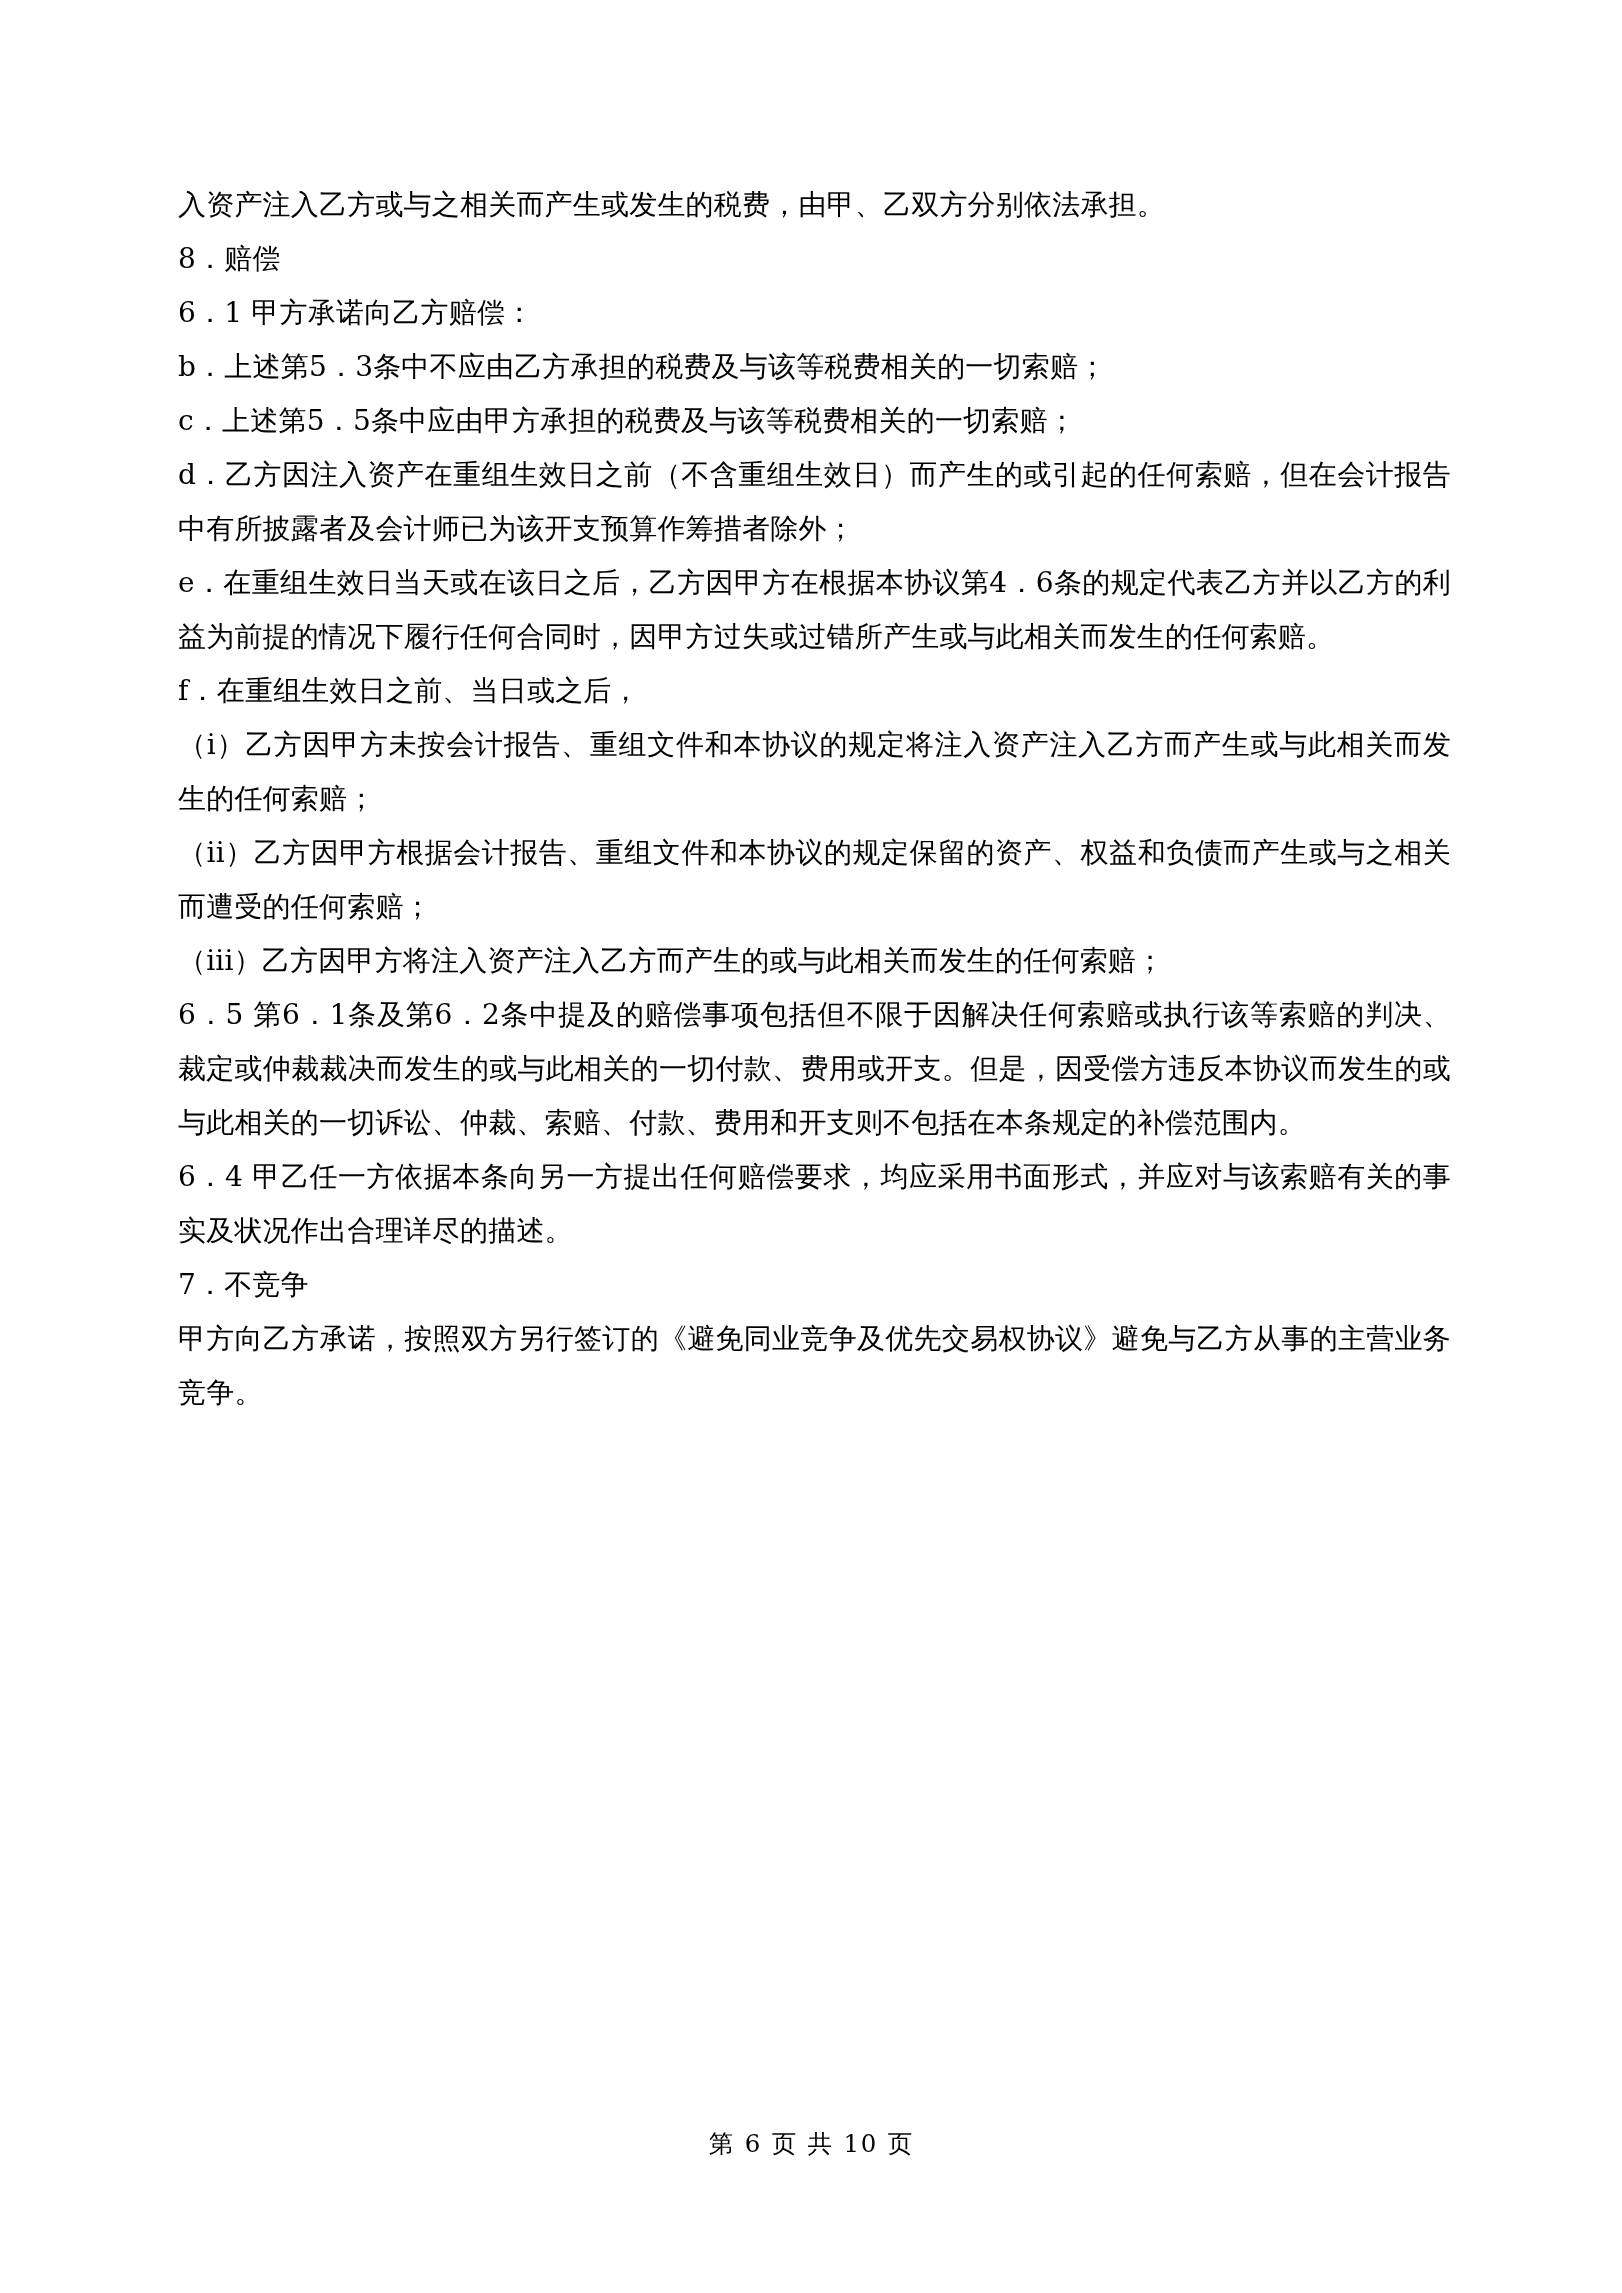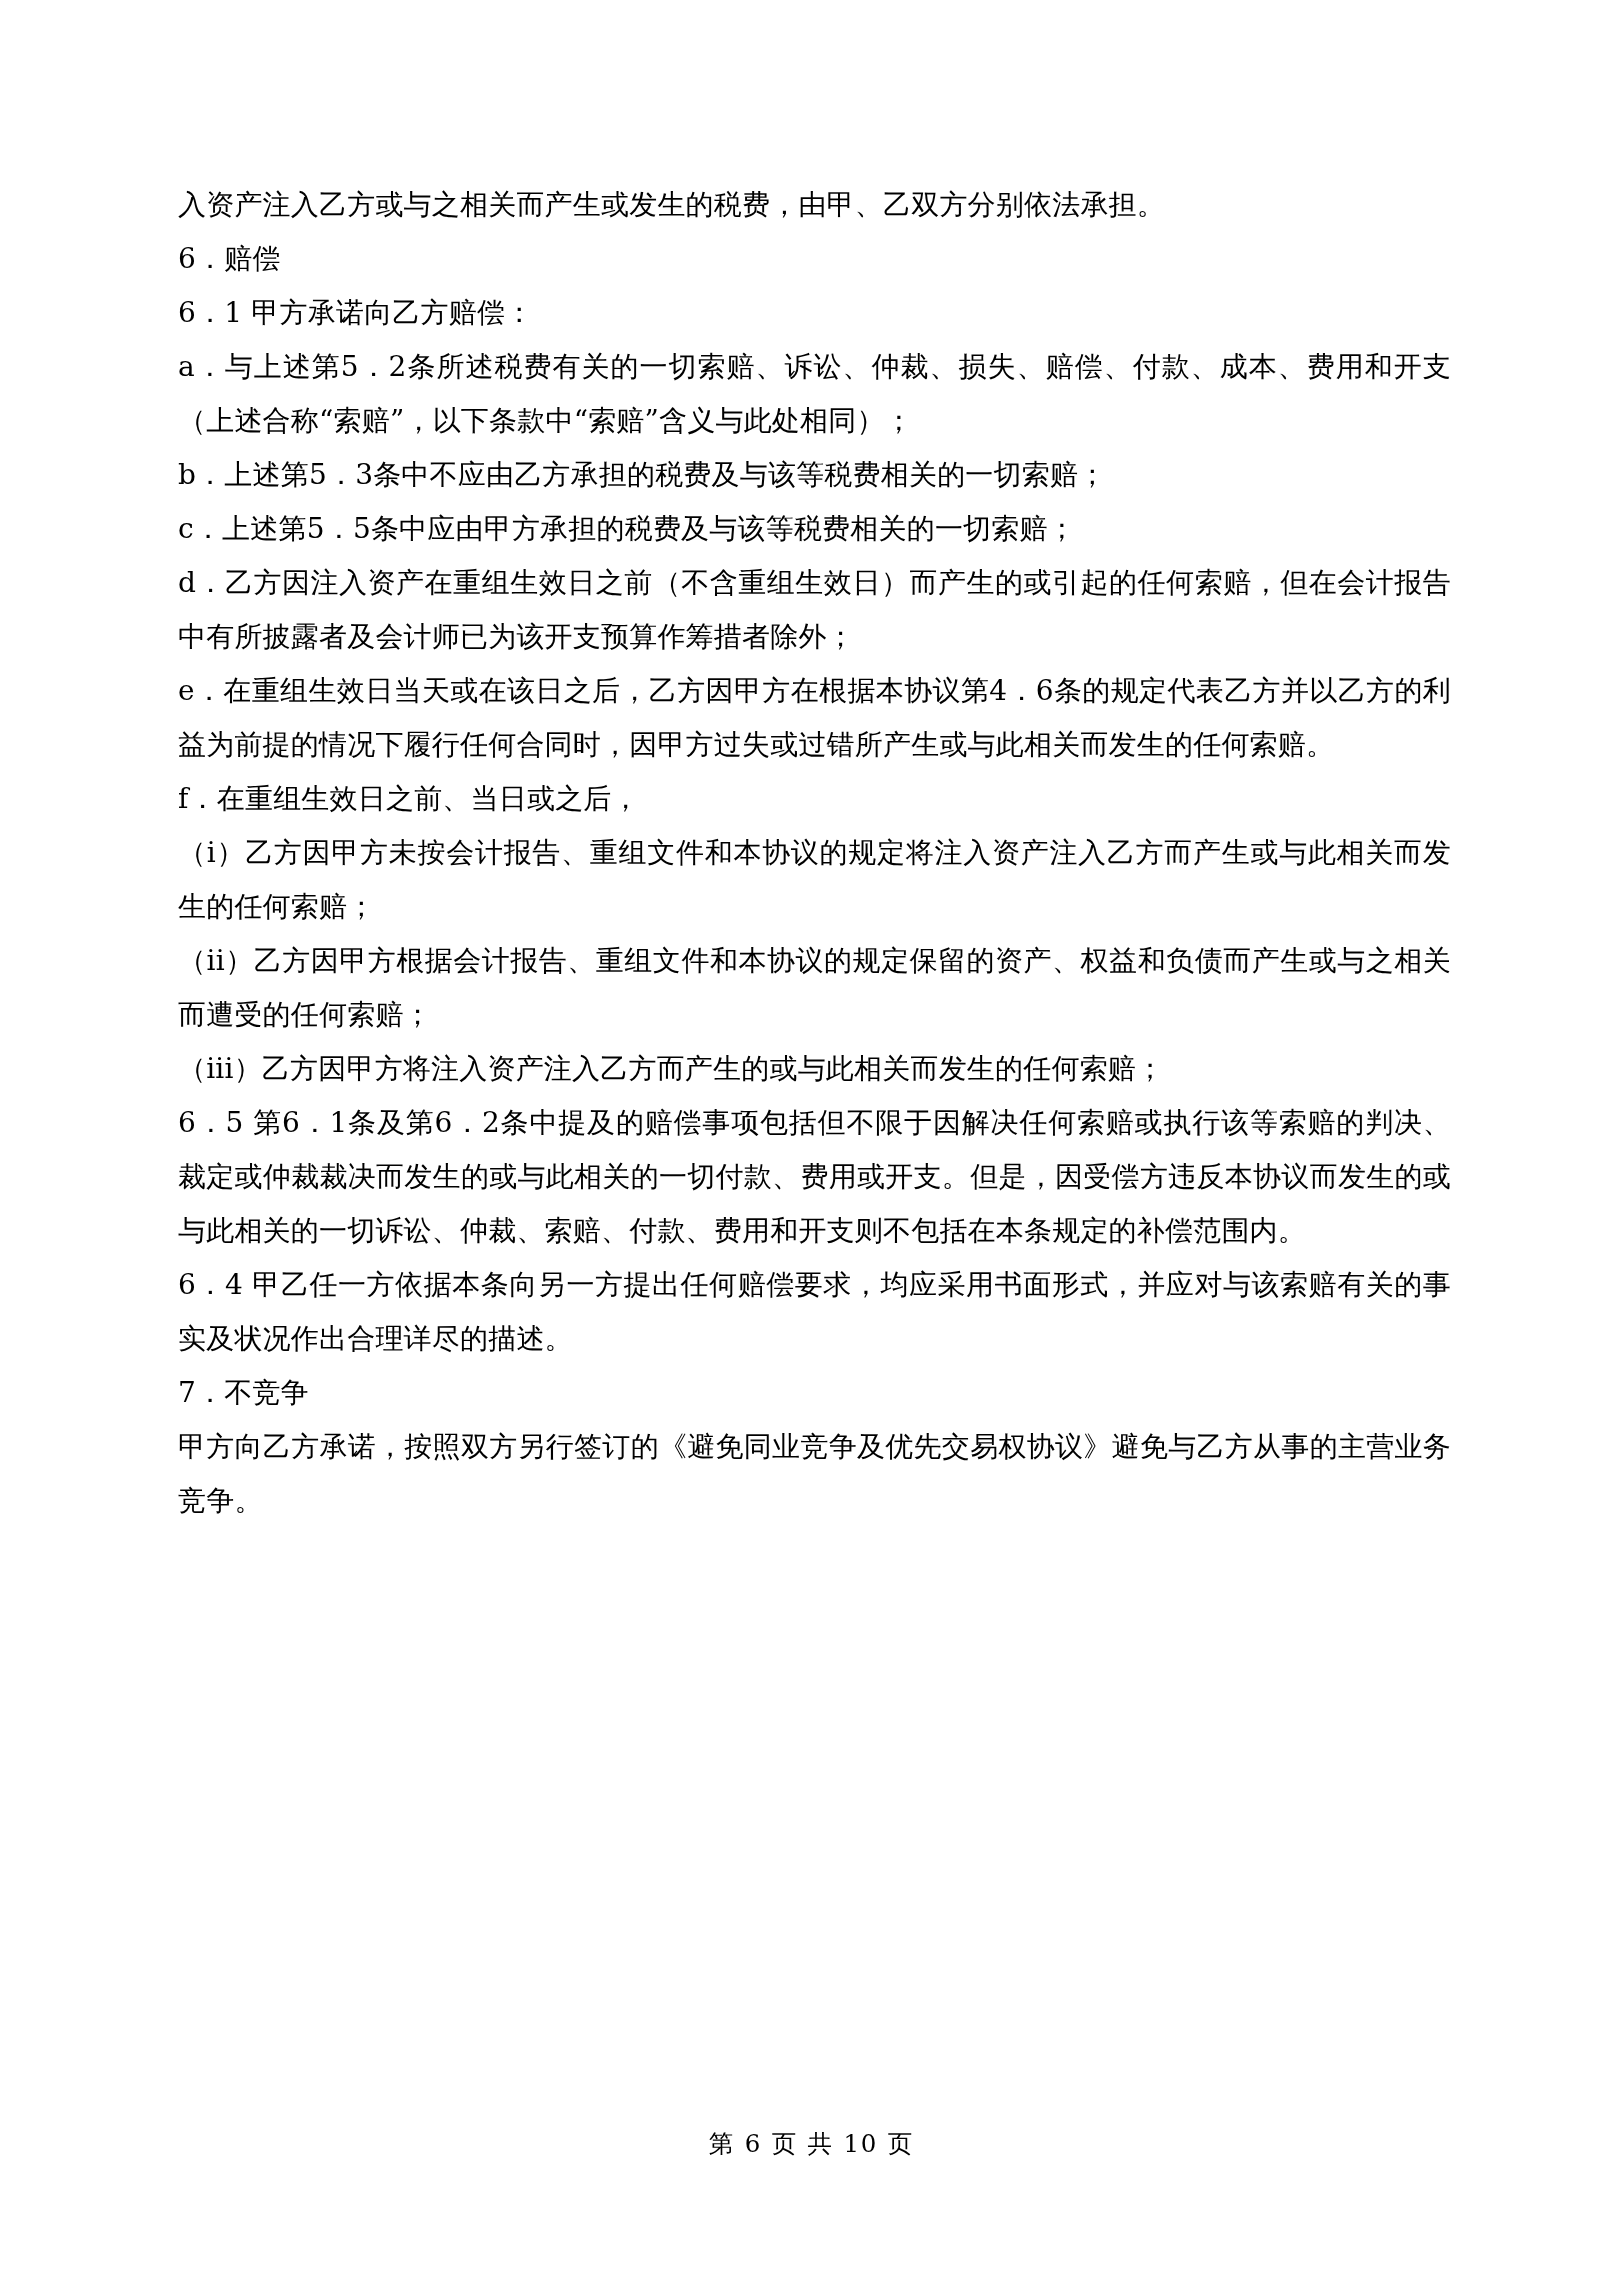--- a/index.html
+++ b/index.html
@@ -43,23 +43,22 @@
     color: #000000;
     letter-spacing: 1.8px;
   }
 </style>
 </head>
 <body>
 
 <div class="page">
   <div class="content">
     <p class="para">入资产注入乙方或与之相关而产生或发生的税费，由甲、乙双方分别依法承担。</p>
-    <p class="para">6．赔偿</p>
+    <p class="para">8．赔偿</p>
     <p class="para">6．1 甲方承诺向乙方赔偿：</p>
-    <p class="para">a．与上述第5．2条所述税费有关的一切索赔、诉讼、仲裁、损失、赔偿、付款、成本、费用和开支（上述合称“索赔”，以下条款中“索赔”含义与此处相同）；</p>
     <p class="para">b．上述第5．3条中不应由乙方承担的税费及与该等税费相关的一切索赔；</p>
     <p class="para">c．上述第5．5条中应由甲方承担的税费及与该等税费相关的一切索赔；</p>
     <p class="para">d．乙方因注入资产在重组生效日之前（不含重组生效日）而产生的或引起的任何索赔，但在会计报告中有所披露者及会计师已为该开支预算作筹措者除外；</p>
     <p class="para">e．在重组生效日当天或在该日之后，乙方因甲方在根据本协议第4．6条的规定代表乙方并以乙方的利益为前提的情况下履行任何合同时，因甲方过失或过错所产生或与此相关而发生的任何索赔。</p>
     <p class="para">f．在重组生效日之前、当日或之后，</p>
     <p class="para">（i）乙方因甲方未按会计报告、重组文件和本协议的规定将注入资产注入乙方而产生或与此相关而发生的任何索赔；</p>
     <p class="para">（ii）乙方因甲方根据会计报告、重组文件和本协议的规定保留的资产、权益和负债而产生或与之相关而遭受的任何索赔；</p>
     <p class="para">（iii）乙方因甲方将注入资产注入乙方而产生的或与此相关而发生的任何索赔；</p>
     <p class="para">6．5 第6．1条及第6．2条中提及的赔偿事项包括但不限于因解决任何索赔或执行该等索赔的判决、裁定或仲裁裁决而发生的或与此相关的一切付款、费用或开支。但是，因受偿方违反本协议而发生的或与此相关的一切诉讼、仲裁、索赔、付款、费用和开支则不包括在本条规定的补偿范围内。</p>
     <p class="para">6．4 甲乙任一方依据本条向另一方提出任何赔偿要求，均应采用书面形式，并应对与该索赔有关的事实及状况作出合理详尽的描述。</p>

